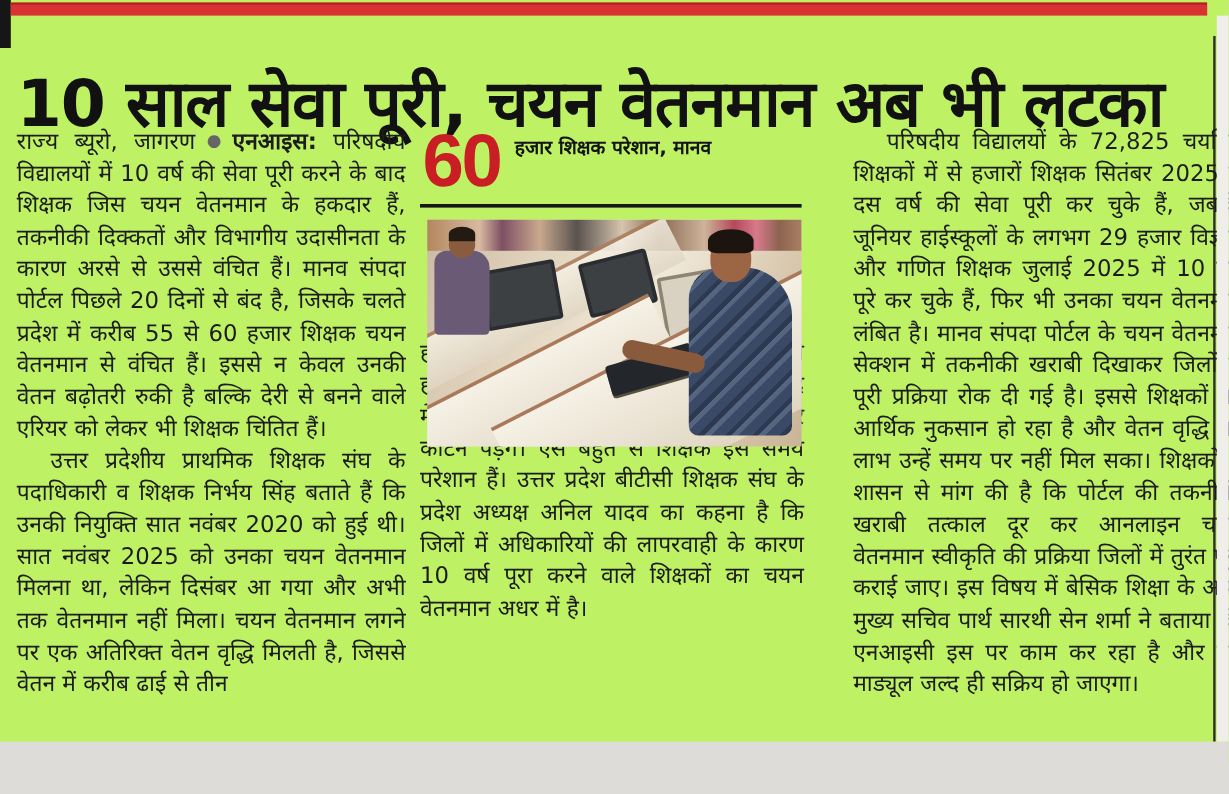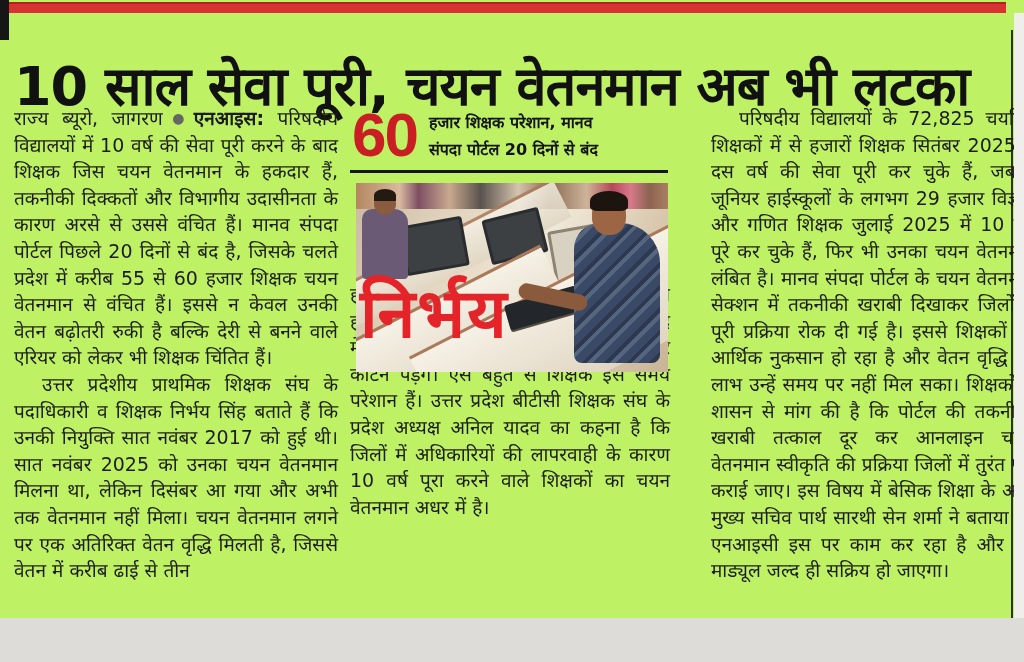--- a/index.html
+++ b/index.html
@@ -72,50 +72,48 @@
 
   <div class="corner-mark"></div>
   <div class="top-rule"></div>
   <div class="right-rule"></div>
 
   <h1 class="headline">10 साल सेवा पूरी, चयन वेतनमान अब भी लटका</h1>
 
   <div class="col col1">
     <p class="para"><span class="byline">राज्य ब्यूरो, जागरण</span><span class="byline-bullet">●</span><span class="dateline">एनआइस:</span>
       <span>परिषदीय विद्यालयों में 10 वर्ष की सेवा पूरी करने के बाद शिक्षक जिस चयन वेतनमान के हकदार हैं, तकनीकी दिक्कतों और विभागीय उदासीनता के कारण अरसे से उससे वंचित हैं। मानव संपदा पोर्टल पिछले 20 दिनों से बंद है, जिसके चलते प्रदेश में करीब 55 से 60 हजार शिक्षक चयन वेतनमान से वंचित हैं। इससे न केवल उनकी वेतन बढ़ोतरी रुकी है बल्कि देरी से बनने वाले एरियर को लेकर भी शिक्षक चिंतित हैं।</span></p>
-    <p class="para">उत्तर प्रदेशीय प्राथमिक शिक्षक संघ के पदाधिकारी व शिक्षक निर्भय सिंह बताते हैं कि उनकी नियुक्ति सात नवंबर 2017 को हुई थी। सात नवंबर 2025 को उनका चयन वेतनमान मिलना था, लेकिन दिसंबर आ गया और अभी तक वेतनमान नहीं मिला। चयन वेतनमान लगने पर एक अतिरिक्त वेतन वृद्धि मिलती है, जिससे वेतन में करीब ढाई से तीन</p>
+    <p class="para">उत्तर प्रदेशीय प्राथमिक शिक्षक संघ के पदाधिकारी व शिक्षक निर्भय सिंह बताते हैं कि उनकी नियुक्ति सात नवंबर 2020 को हुई थी। सात नवंबर 2025 को उनका चयन वेतनमान मिलना था, लेकिन दिसंबर आ गया और अभी तक वेतनमान नहीं मिला। चयन वेतनमान लगने पर एक अतिरिक्त वेतन वृद्धि मिलती है, जिससे वेतन में करीब ढाई से तीन</p>
   </div>
 
   <div class="col col2">
     <div class="kicker">
       <div class="kicker-number">60</div>
       <div class="kicker-lines">
         <div>हजार शिक्षक परेशान, मानव</div>
-        <div>संपदा पोर्टल 20 दिनों से बंद</div>
       </div>
     </div>
     <div class="kicker-underline"></div>
 
     <div class="photo">
       <div class="photo-topstrip"></div>
       <div class="photo-desk desk-c"></div>
       <div class="photo-monitor mon-a"></div>
       <div class="photo-monitor mon-b"></div>
       <div class="photo-monitor mon-c"></div>
       <div class="photo-person person-left">
         <div class="head"></div>
       </div>
       <div class="photo-desk desk-a"></div>
       <div class="photo-desk desk-b"></div>
       <div class="photo-keyboard"></div>
       <div class="photo-person person-right">
         <div class="head"></div>
         <div class="arm"></div>
       </div>
-      <div class="photo-watermark">निर्भय</div>
     </div>
 
     <p class="para" style="margin-top:108px;">हजार रुपये की बढ़ोतरी होती है। जितनी देरी होगी, उतने दिन का एरियर बढ़ता जाएगा। बाद में एरियर निकलवाने के लिए विभाग के चक्कर काटने पड़ेंगे। ऐसे बहुत से शिक्षक इस समय परेशान हैं। उत्तर प्रदेश बीटीसी शिक्षक संघ के प्रदेश अध्यक्ष अनिल यादव का कहना है कि जिलों में अधिकारियों की लापरवाही के कारण 10 वर्ष पूरा करने वाले शिक्षकों का चयन वेतनमान अधर में है।</p>
   </div>
 
   <div class="col col3">
     <p class="para indent-first">परिषदीय विद्यालयों के 72,825 चयनित शिक्षकों में से हजारों शिक्षक सितंबर 2025 में दस वर्ष की सेवा पूरी कर चुके हैं, जबकि जूनियर हाईस्कूलों के लगभग 29 हजार विज्ञान और गणित शिक्षक जुलाई 2025 में 10 वर्ष पूरे कर चुके हैं, फिर भी उनका चयन वेतनमान लंबित है। मानव संपदा पोर्टल के चयन वेतनमान सेक्शन में तकनीकी खराबी दिखाकर जिलों में पूरी प्रक्रिया रोक दी गई है। इससे शिक्षकों को आर्थिक नुकसान हो रहा है और वेतन वृद्धि का लाभ उन्हें समय पर नहीं मिल सका। शिक्षकों ने शासन से मांग की है कि पोर्टल की तकनीकी खराबी तत्काल दूर कर आनलाइन चयन वेतनमान स्वीकृति की प्रक्रिया जिलों में तुरंत पूरी कराई जाए। इस विषय में बेसिक शिक्षा के अपर मुख्य सचिव पार्थ सारथी सेन शर्मा ने बताया कि एनआइसी इस पर काम कर रहा है और यह माड्यूल जल्द ही सक्रिय हो जाएगा।</p>
   </div>
 
   <div class="bottom-rule"></div>

